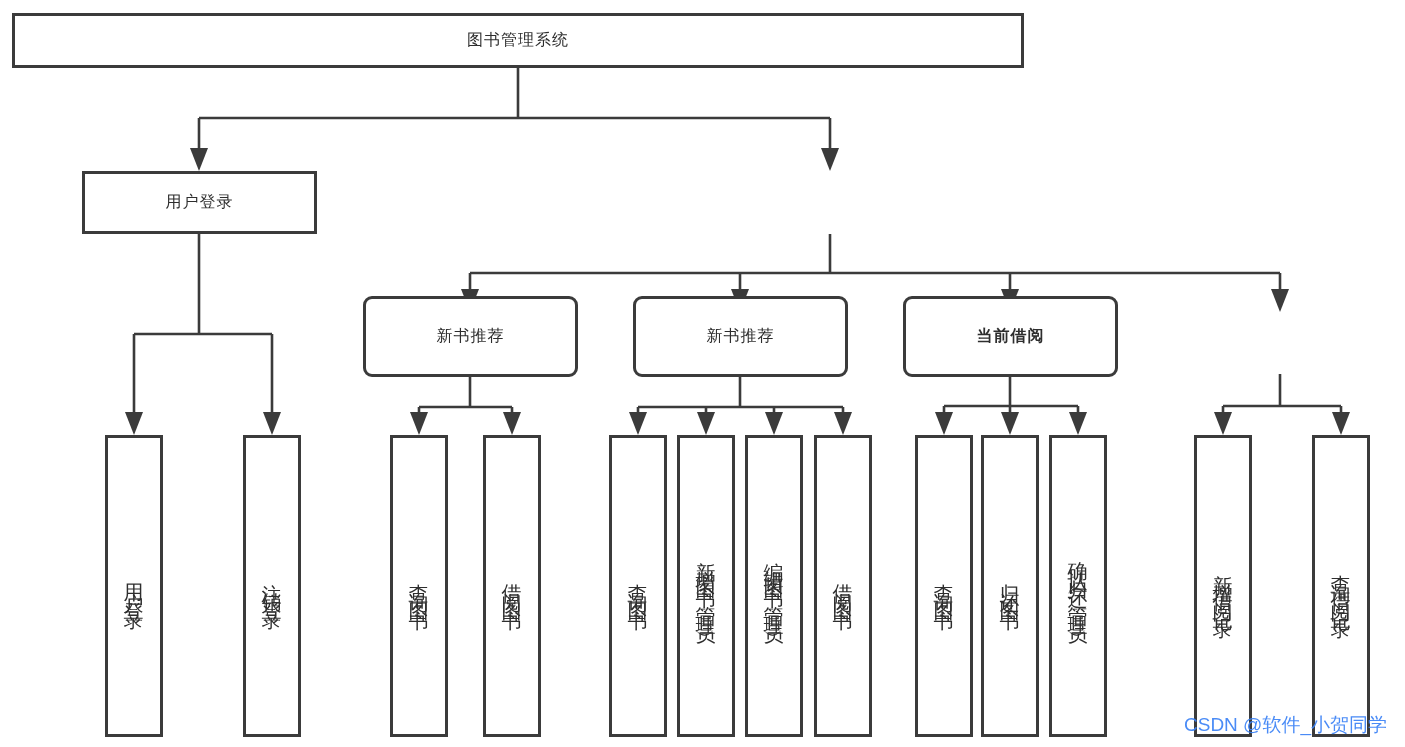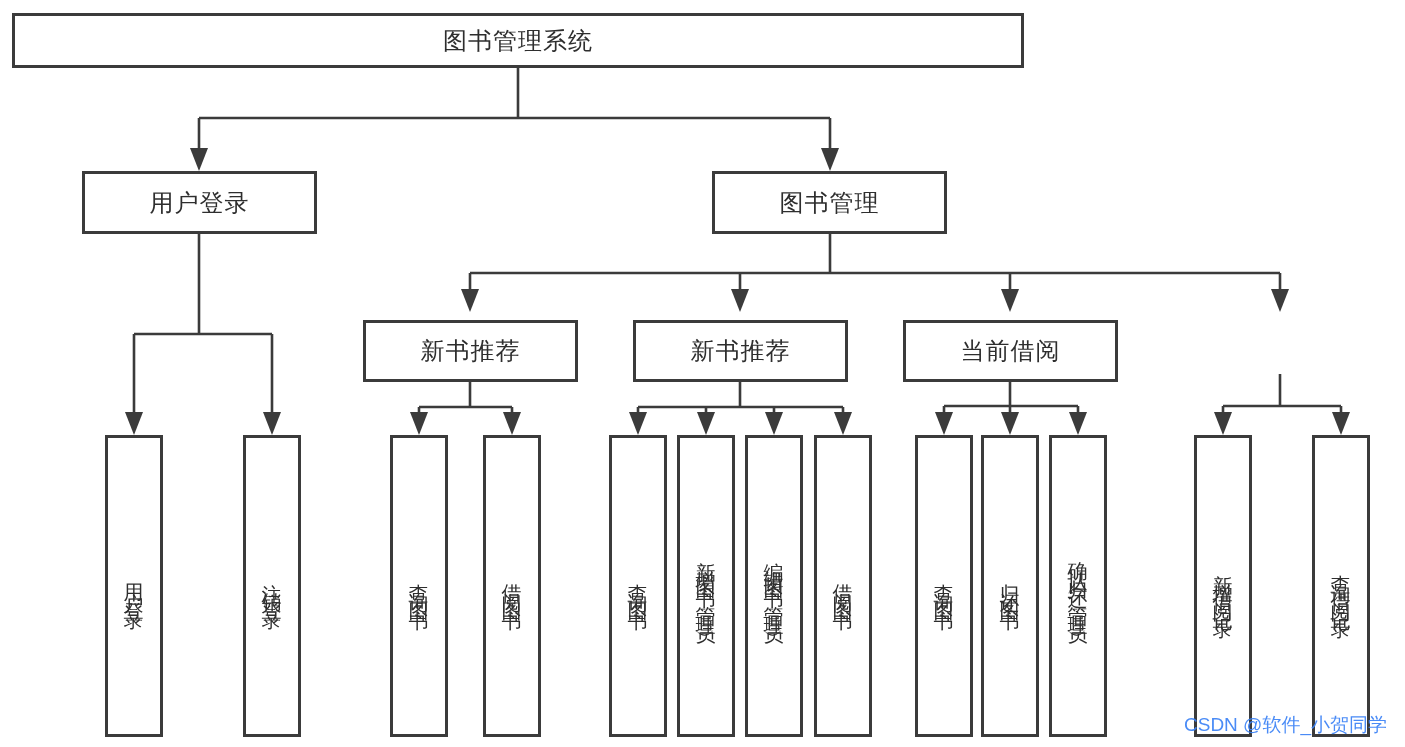--- a/index.html
+++ b/index.html
@@ -25,38 +25,38 @@
   .node {
     position: absolute;
     box-sizing: border-box;
     background: #ffffff;
     border: 3px solid #3b3b3b;
     display: flex;
     align-items: center;
     justify-content: center;
   }
   .hbox span {
-    font-size: 24px;
+    font-size: 16px;
     letter-spacing: 1px;
     white-space: nowrap;
   }
   .vbox {
     width: 58px;
     height: 302px;
     top: 435px;
   }
   .vbox span {
     writing-mode: vertical-rl;
     font-size: 20px;
     letter-spacing: 9px;
     line-height: 1;
     white-space: nowrap;
   }
   .lvl2 { top: 171px; width: 235px; height: 63px; }
-  .lvl3 { top: 320px; width: 215px; height: 62px; }
+  .lvl3 { top: 296px; width: 215px; height: 81px; border-radius: 9px; }
   .watermark {
     position: absolute;
     left: 1184px;
     top: 712px;
     font-size: 19px;
     color: #3b82f6;
     opacity: 0.92;
     white-space: nowrap;
     z-index: 5;
   }
@@ -132,31 +132,28 @@
     </g>
   </svg>
 
   <div class="node hbox" style="left:12px; top:13px; width:1012px; height:55px;">
     <span>图书管理系统</span>
   </div>
 
   <div class="node hbox lvl2" style="left:82px;">
     <span>用户登录</span>
   </div>
-  <div class="node hbox lvl2" style="left:712px;">
-    <span>图书管理</span>
-  </div>
 
   <div class="node hbox lvl3" style="left:363px;">
     <span>新书推荐</span>
   </div>
   <div class="node hbox lvl3" style="left:633px;">
     <span>新书推荐</span>
   </div>
-  <div class="node hbox lvl3" style="left:903px;">
+  <div class="node hbox lvl3" style="left:903px;font-weight:bold;">
     <span>当前借阅</span>
   </div>
 
   <div class="node vbox" style="left:105px;">
     <span>用户登录</span>
   </div>
   <div class="node vbox" style="left:243px;">
     <span>注销登录</span>
   </div>
 

